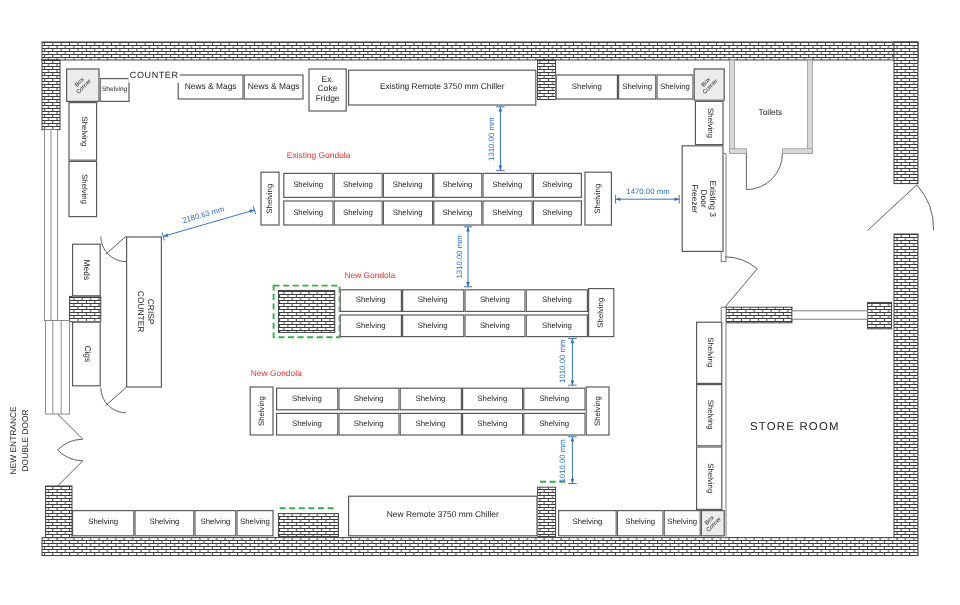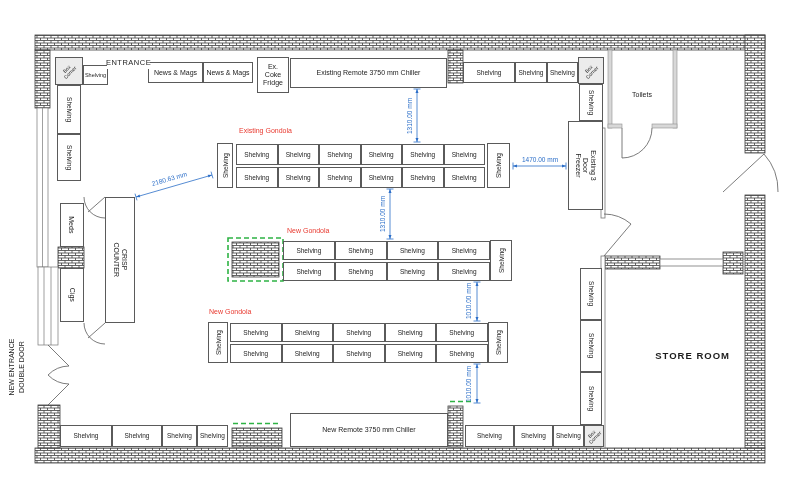--- a/index.html
+++ b/index.html
@@ -24,21 +24,21 @@
   .fx.s{font-size:5.5px;}
   .fx.corner{background:#ececec;}
   .fx.corner span{font-size:5px;line-height:1;transform:rotate(-45deg);}
   .rot90{transform:rotate(90deg);white-space:pre-line;}
   .rot-90{transform:rotate(-90deg);white-space:pre-line;}
   .red-label{position:absolute;color:var(--accent_red,#e8382e);font-size:7px;white-space:nowrap;}
   .room-label{position:absolute;color:#1c1c1c;}
   #lbl-electric{left:107px;top:55px;width:43px;height:14px;background:#fff;display:flex;
       align-items:center;justify-content:center;font-size:7.5px;letter-spacing:.5px;}
   #lbl-toilets{left:610px;top:91px;width:64px;text-align:center;font-size:7px;}
-  #lbl-storeroom{left:625px;top:350px;width:105px;text-align:right;font-size:9.5px;letter-spacing:1px;font-weight:bold;}
+  #lbl-storeroom{left:625px;top:350px;width:105px;text-align:left;font-size:9.5px;letter-spacing:1px;}
   #lbl-entrance{left:-26px;top:357px;width:86px;height:20px;transform:rotate(-90deg);
       text-align:center;font-size:7px;line-height:1.45;}
   #lbl-entrance span{display:block;}
 </style>
 </head>
 <body>
 
 <div id="canvas">
 
   <svg id="wallsvg">
@@ -342,20 +342,20 @@
       <div class="fx" style="left: 580px; top: 372px; width: 22px; height: 53px;">
         <span class="rot90">Shelving</span>
       </div>
     </div>
   <div id="redlabels">
       <div class="red-label" style="left: 239px; top: 127px;">Existing Gondola</div>
       <div class="red-label" style="left: 287px; top: 227px;">New Gondola</div>
       <div class="red-label" style="left: 209px; top: 308px;">New Gondola</div>
     </div>
 
-  <div class="room-label" id="lbl-electric">ENTRANCE</div>
+  <div class="room-label" id="lbl-electric">COUNTER</div>
   <div class="room-label" id="lbl-toilets">Toilets</div>
   <div class="room-label" id="lbl-storeroom">STORE ROOM</div>
   <div class="room-label" id="lbl-entrance">
     <span>NEW ENTRANCE</span>
     <span>DOUBLE DOOR</span>
   </div>
 </div>
 
 </body></html>

